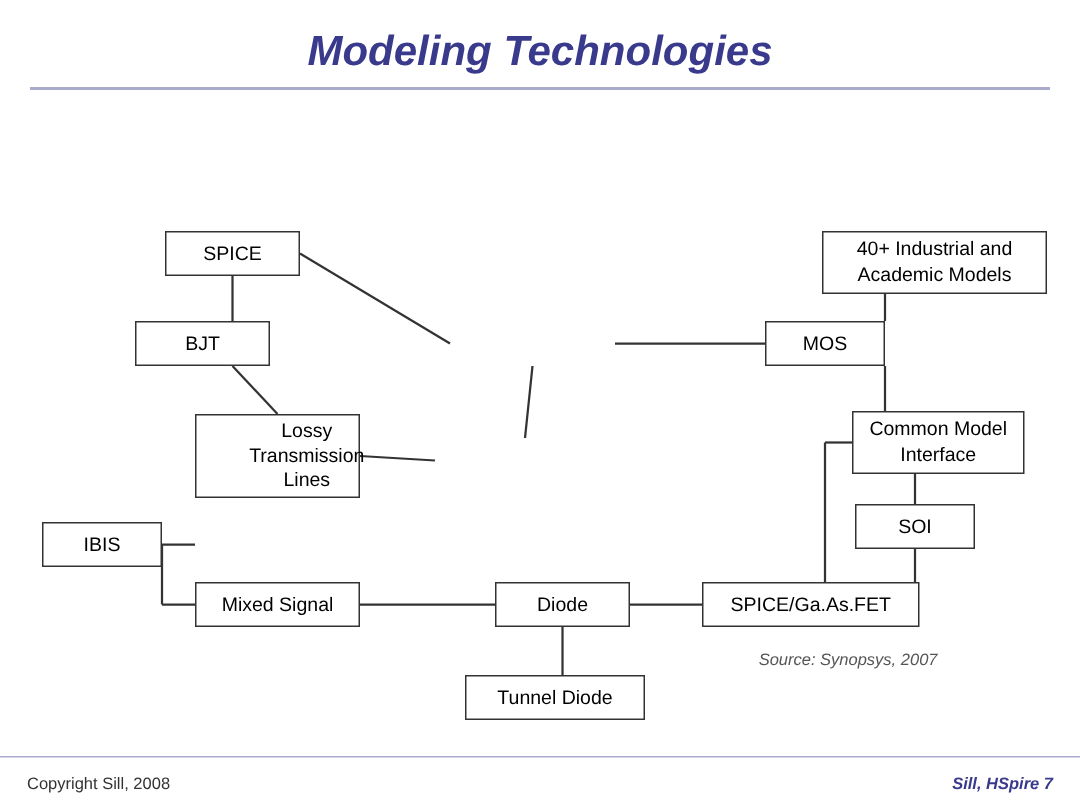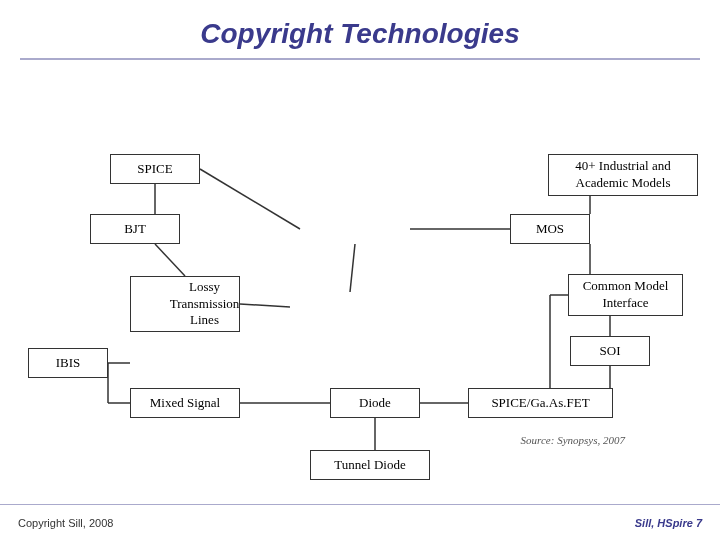--- a/index.html
+++ b/index.html
@@ -25,21 +25,20 @@
       border: none;
       border-top: 2px solid #aaaacc;
       margin: 0 20px 0 20px;
     }
 
     .diagram-area {
       position: relative;
       width: 655px;
       height: 430px;
       margin-top: 6px;
-      font-family: Liberation Serif, serif;
     }
 
     .box {
       position: absolute;
       border: 1.5px solid #333;
       background: #fff;
       text-align: center;
       font-size: 13px;
       display: flex;
       align-items: center;
@@ -87,21 +86,21 @@
       right: 30px;
       bottom: 50px;
       font-size: 11px;
       color: #555;
       font-style: italic;
     }
   </style>
 </head>
 <body>
 
-<div class="page-title">Copyright Technologies</div>
+<div class="page-title">Modeling Technologies</div>
 <hr class="divider">
 
 <div class="diagram-area">
 
   <svg class="lines-svg">
 
     <line x1="155" y1="118" x2="155" y2="148" stroke="#333" stroke-width="1.5"></line>
 
     <line x1="200" y1="103" x2="300" y2="163" stroke="#333" stroke-width="1.5"></line>
 

